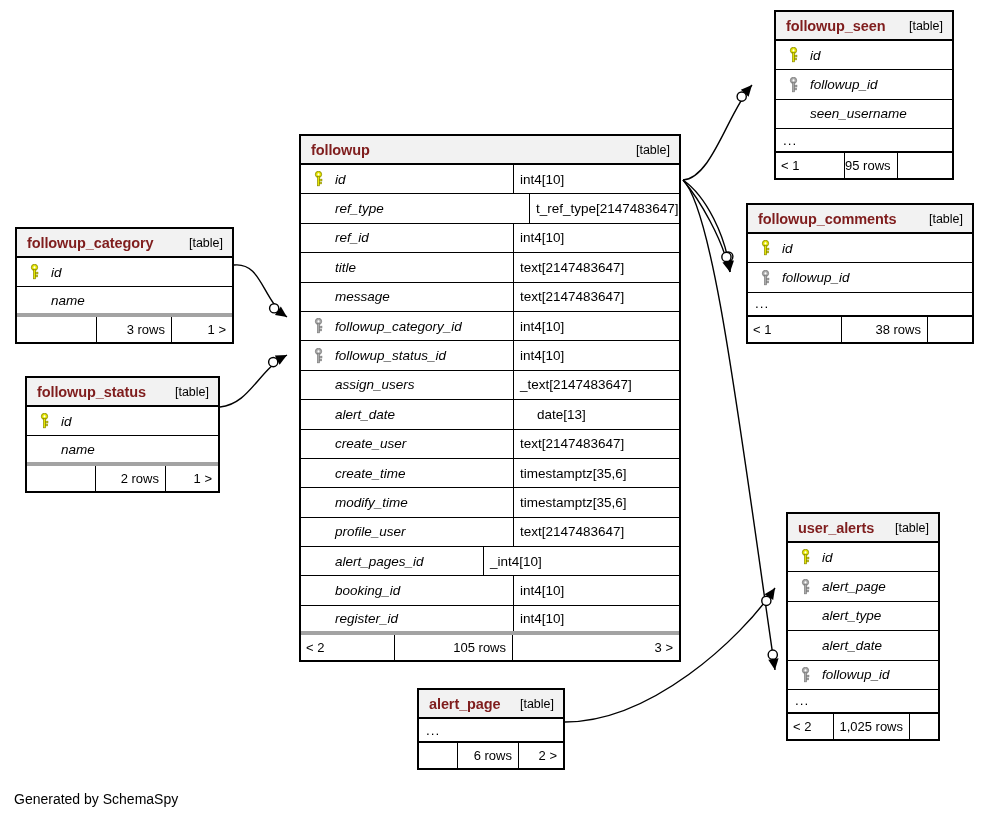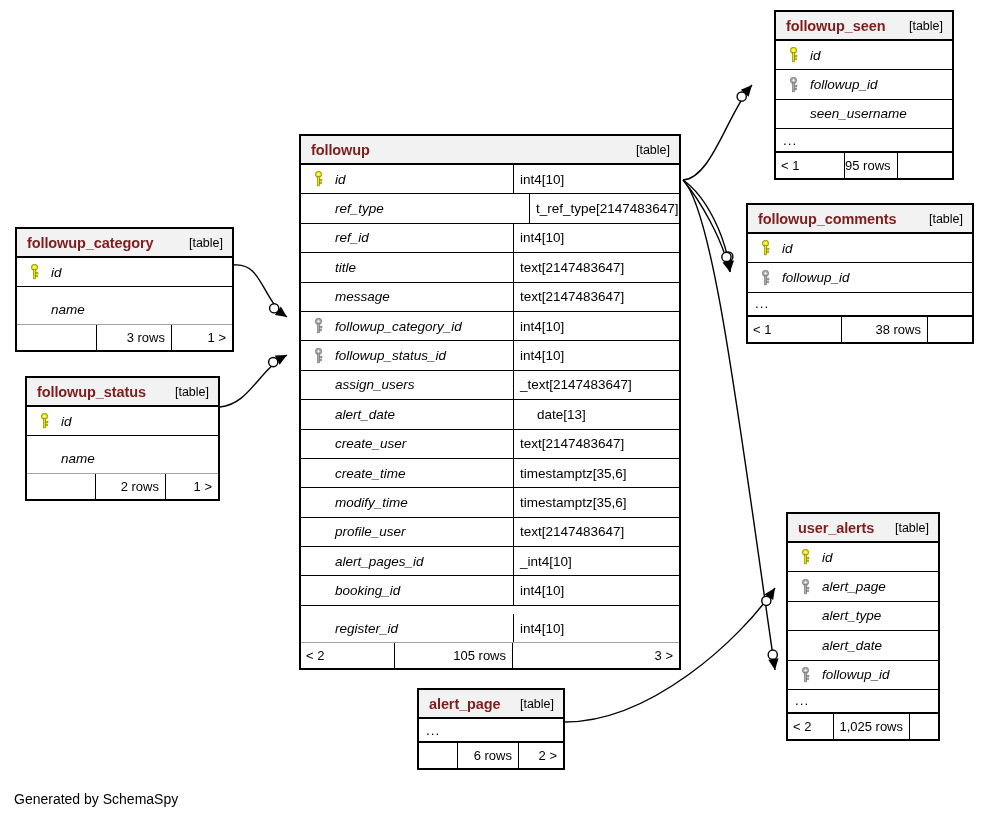--- a/index.html
+++ b/index.html
@@ -65,21 +65,21 @@
   .col-row {
     box-sizing: border-box;
     height: 29.4px;
     display: flex;
     align-items: center;
     border-bottom: 1px solid #000000;
     padding-left: 8px;
     white-space: nowrap;
     position: relative;
   }
-  .col-row.last-col { border-bottom: 1px solid #a3a3a3; margin-top: 8px; }
+  .col-row.last-col { border-bottom: 4px solid #a3a3a3; }
 
   .col-left {
     display: flex;
     align-items: center;
     flex: 1 1 auto;
     min-width: 0;
     overflow: hidden;
   }
 
   .keyslot {
@@ -313,21 +313,21 @@
             <span class="keyslot"></span>
             <span class="col-name">profile_user</span>
           </div>
           <div class="col-type" style="width: 166px;">text[2147483647]</div>
         </div>
         <div class="col-row">
           <div class="col-left">
             <span class="keyslot"></span>
             <span class="col-name">alert_pages_id</span>
           </div>
-          <div class="col-type" style="width: 166px;">_int4[10]</div>
+          <div class="col-type" style="width: 196px;">_int4[10]</div>
         </div>
         <div class="col-row">
           <div class="col-left">
             <span class="keyslot"></span>
             <span class="col-name">booking_id</span>
           </div>
           <div class="col-type" style="width: 166px;">int4[10]</div>
         </div>
         <div class="col-row last-col">
           <div class="col-left">

